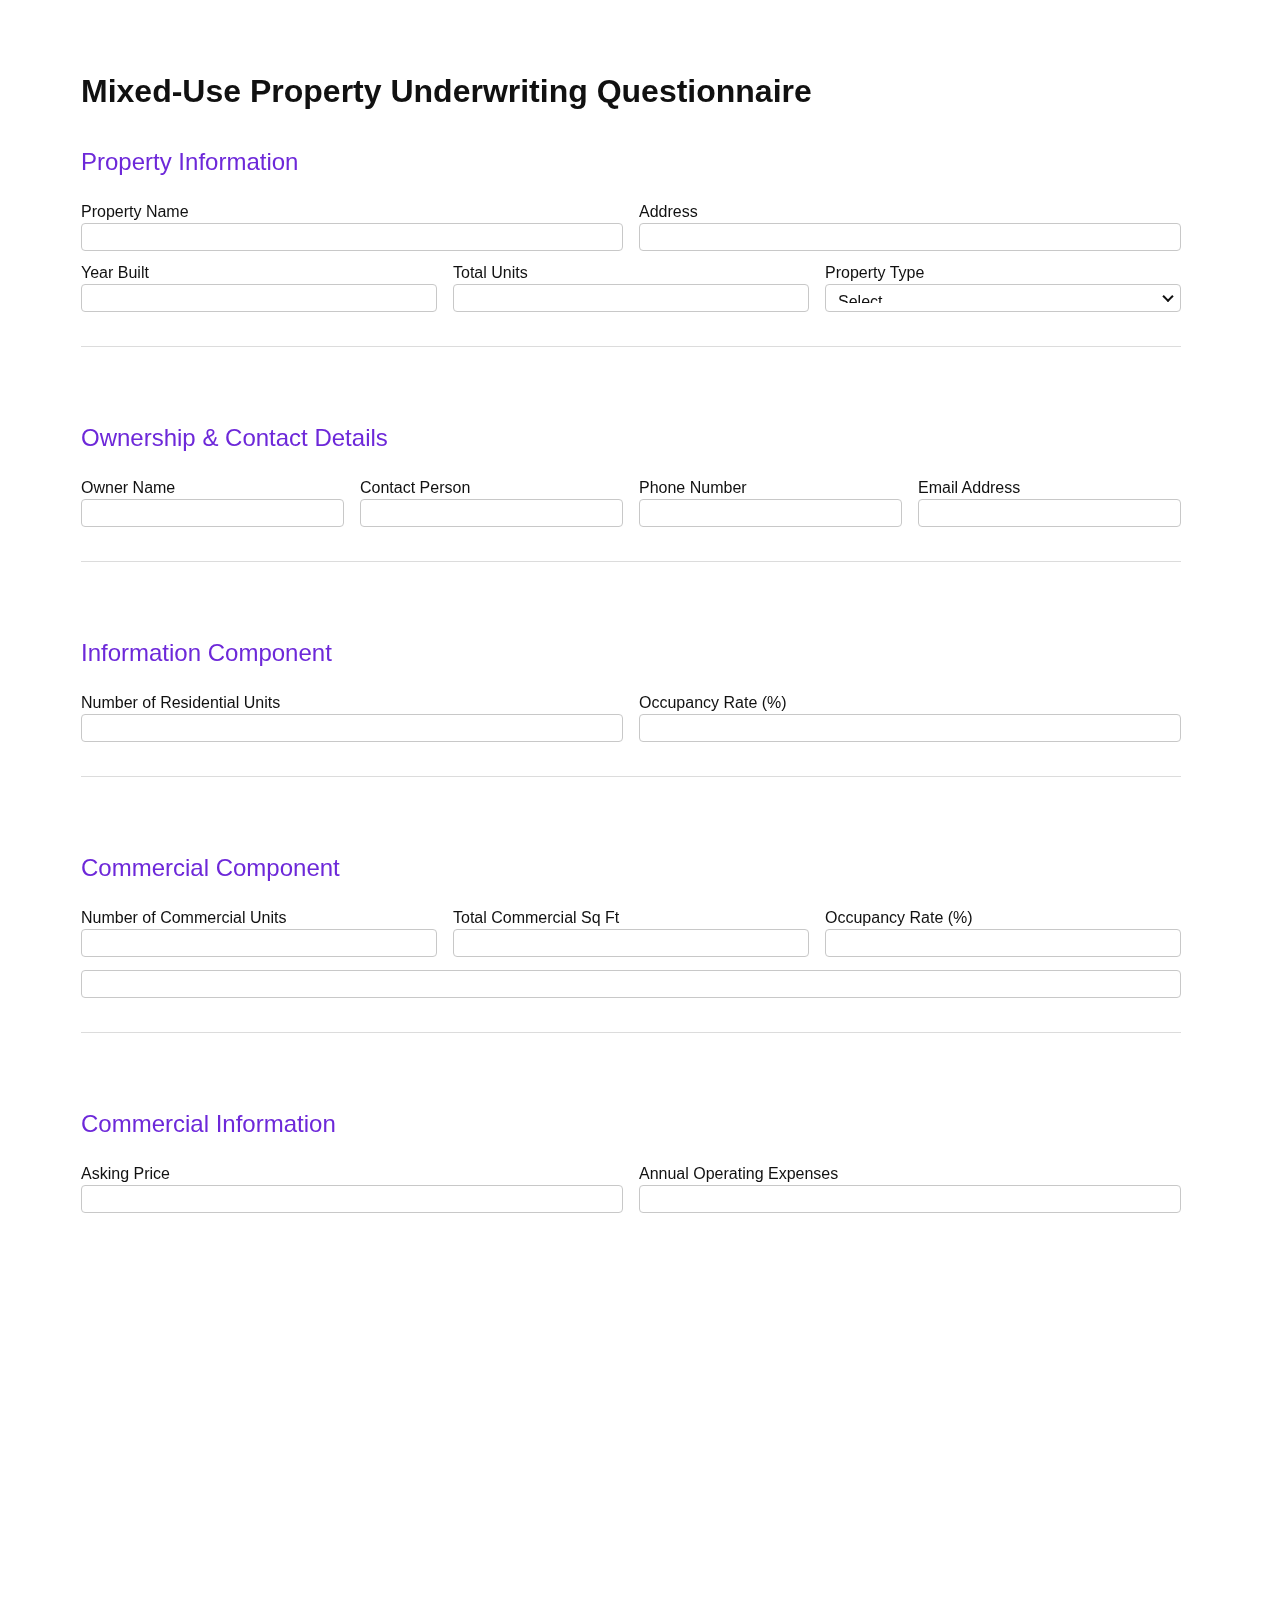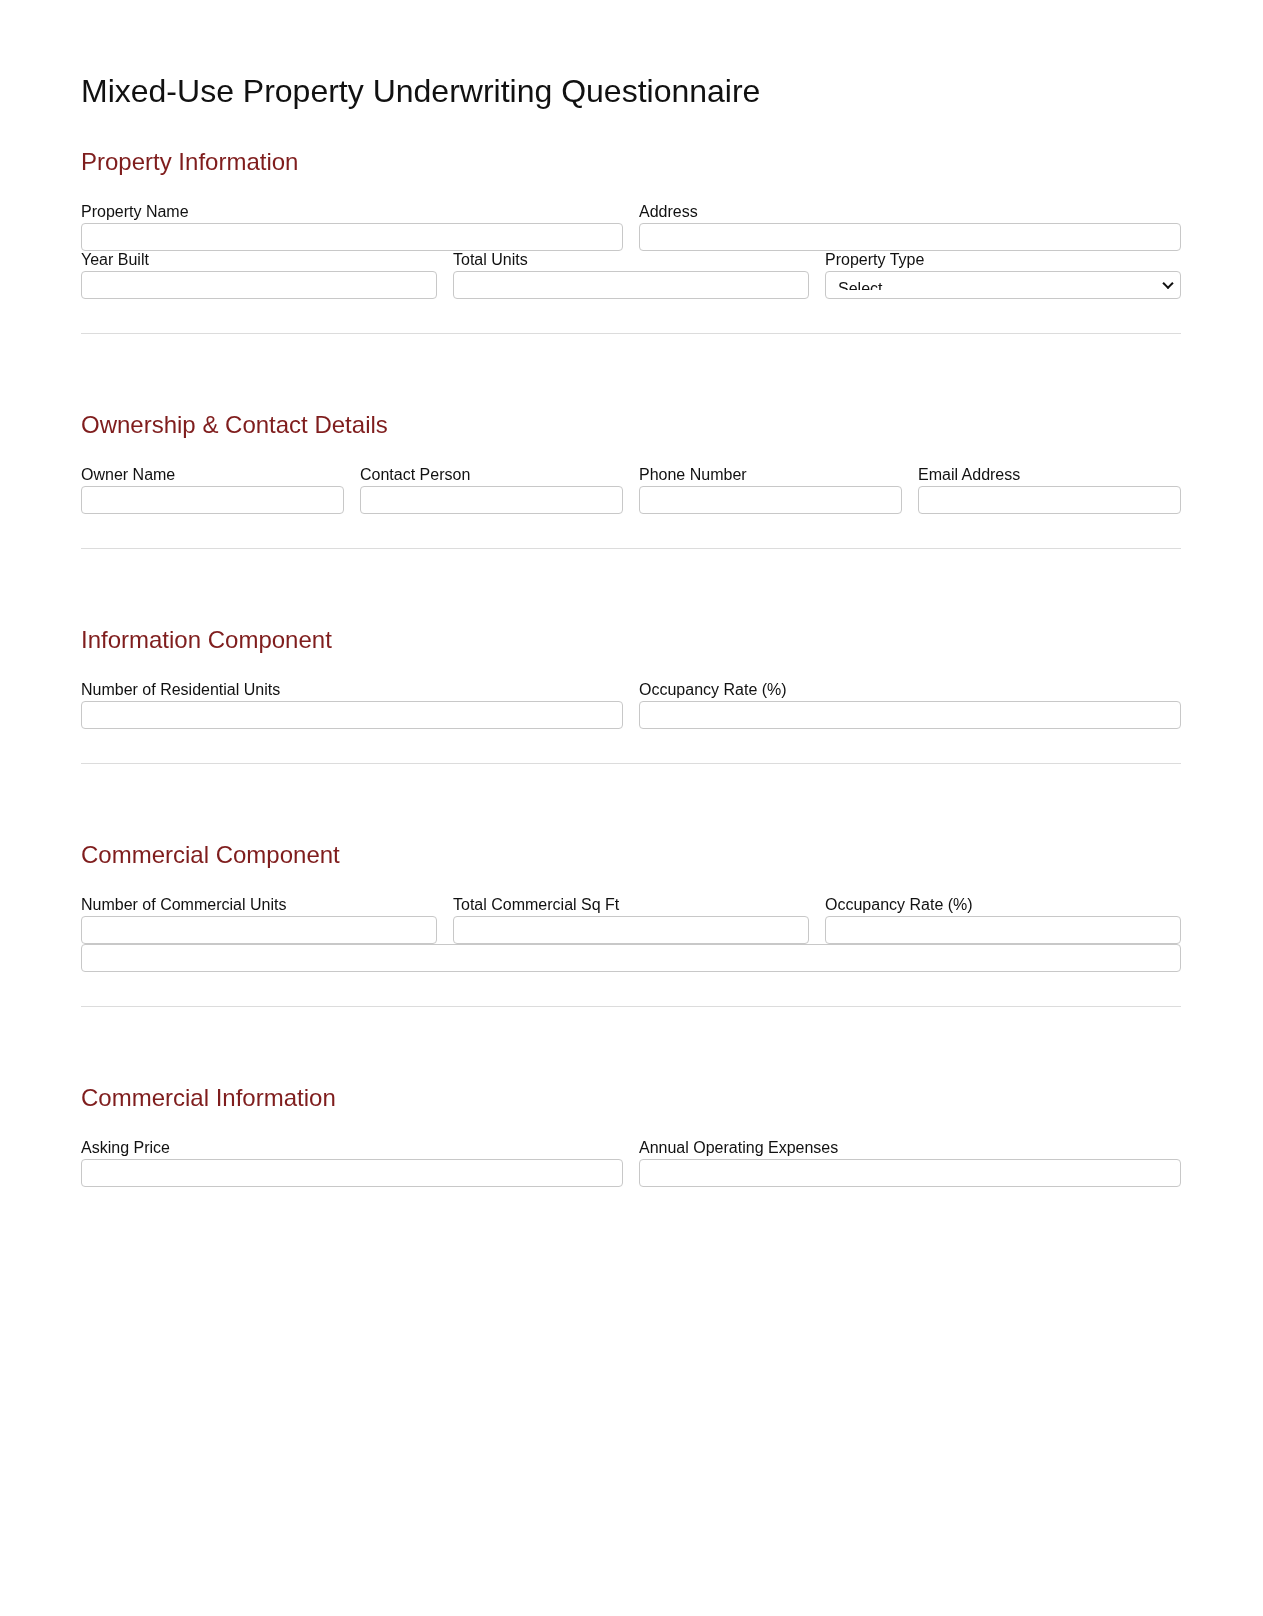--- a/index.html
+++ b/index.html
@@ -14,38 +14,39 @@
       font-family: "Liberation Sans", sans-serif;
       color: #111;
     }
     .page {
       width: 1100px;
       margin-left: 81px;
       padding-top: 72px;
     }
     h1.page-title {
       font-size: 32px;
-      font-weight: normal;
+      font-weight: bold;
       margin: 0 0 37px 0;
       line-height: 38px;
       color: #111;
     }
     .section {
       margin: 0;
     }
     .section h2 {
       font-size: 24px;
       font-weight: normal;
       margin: 0 0 26px 0;
       line-height: 30px;
-      color: #7f1d1d;
+      color: #6d28d9;
     }
     .row {
       display: flex;
       gap: 16px;
+      margin-bottom: 13px;
     }
     .field {
       flex: 1 1 0;
       min-width: 0;
       display: flex;
       flex-direction: column;
     }
     .field label {
       font-size: 16px;
       line-height: 18px;

